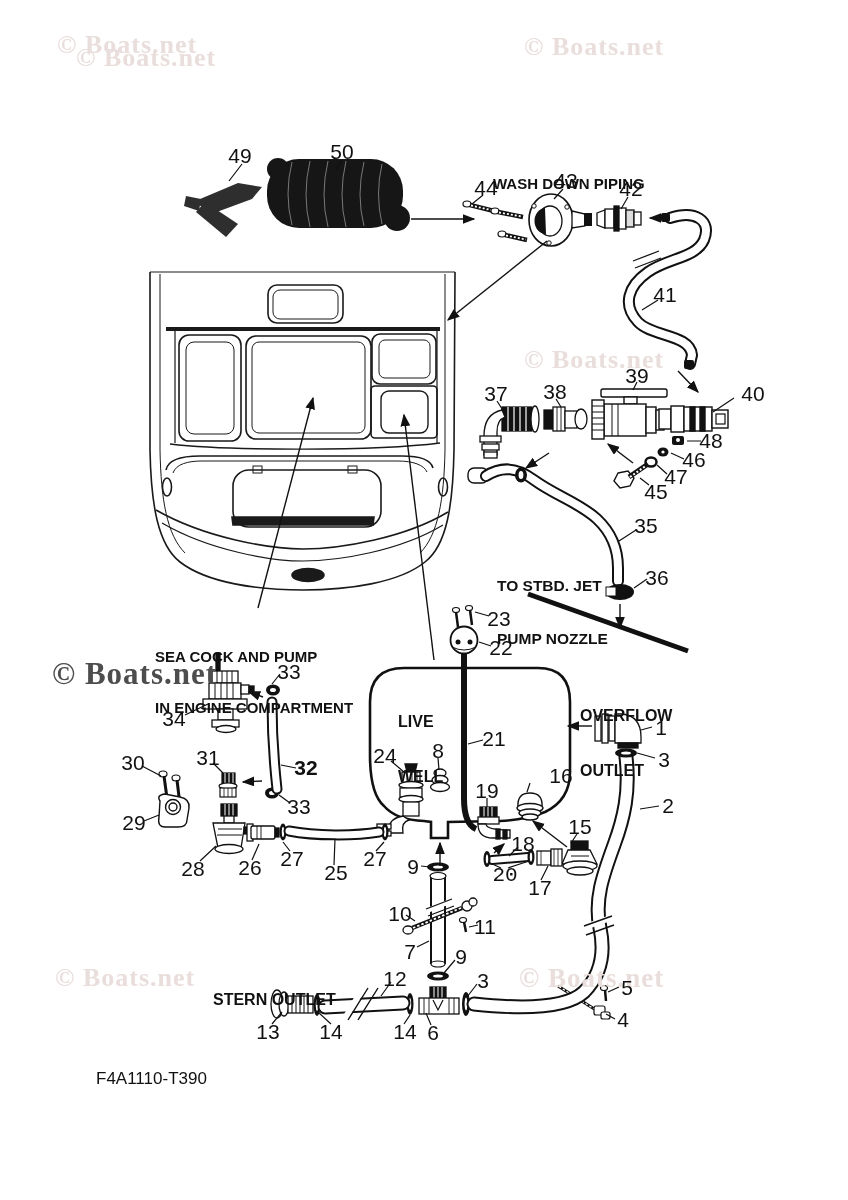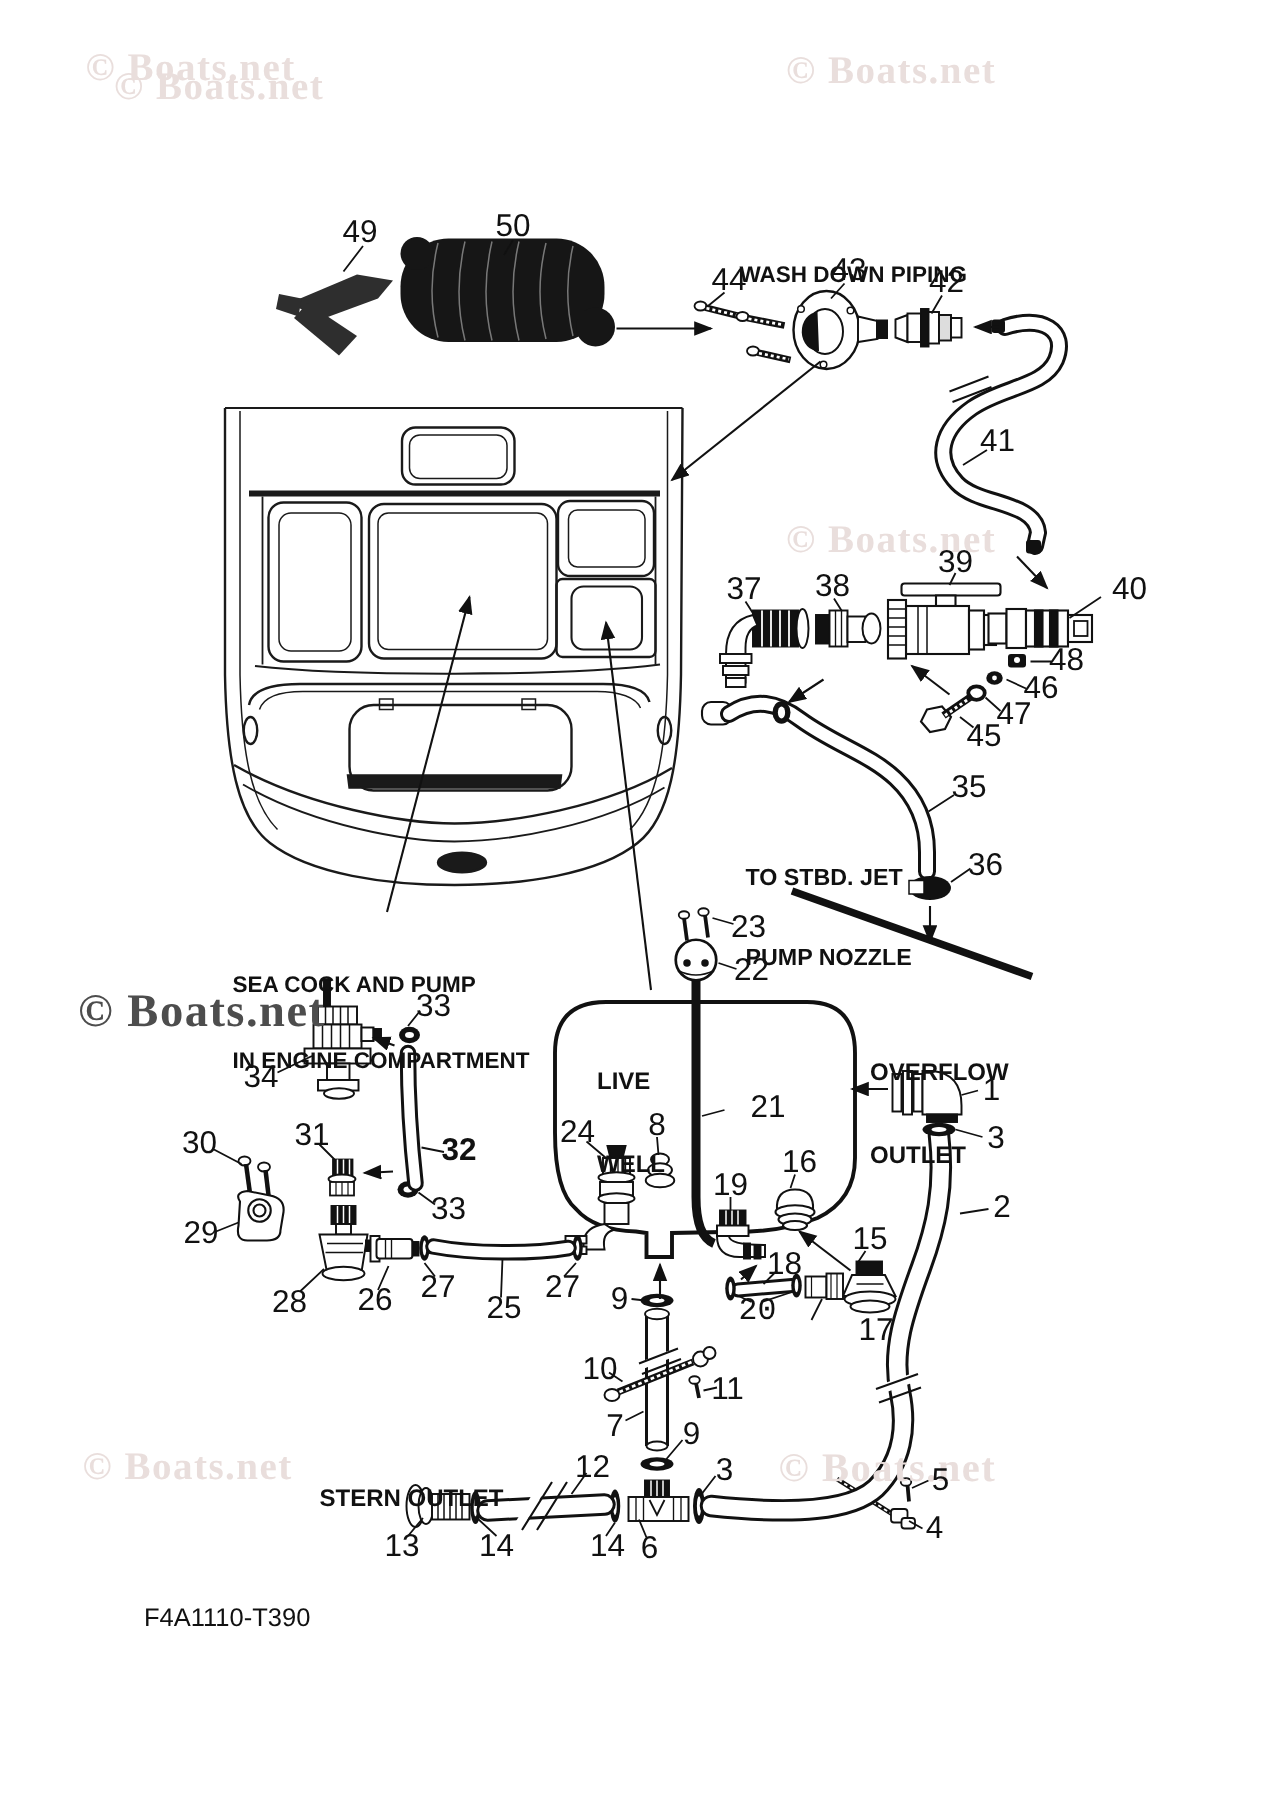--- a/index.html
+++ b/index.html
@@ -496,27 +496,27 @@
       <div class="callout" style="left: 208px; top: 757px;">31</div>
       <div class="callout" style="left: 133px; top: 762px;">30</div>
       <div class="callout" style="left: 134px; top: 822px;">29</div>
       <div class="callout" style="left: 193px; top: 868px;">28</div>
       <div class="callout" style="left: 250px; top: 867px;">26</div>
       <div class="callout" style="left: 292px; top: 858px;">27</div>
       <div class="callout" style="left: 336px; top: 872px;">25</div>
       <div class="callout" style="left: 375px; top: 858px;">27</div>
       <div class="callout" style="left: 385px; top: 755px;">24</div>
       <div class="callout" style="left: 438px; top: 750px;">8</div>
-      <div class="callout" style="left: 512px; top: 738px;">21</div>
+      <div class="callout" style="left: 494px; top: 738px;">21</div>
       <div class="callout" style="left: 487px; top: 790px;">19</div>
-      <div class="callout" style="left: 533px; top: 775px; text-align: right;">16</div>
+      <div class="callout" style="left: 561px; top: 775px; text-align: right;">16</div>
       <div class="callout" style="left: 580px; top: 826px;">15</div>
       <div class="callout" style="left: 523px; top: 843px;">18</div>
       <div class="callout" style="left: 505px; top: 875px; font-family: Liberation Mono, monospace;">20</div>
-      <div class="callout" style="left: 540px; top: 887px; margin-left: 44px;">17</div>
+      <div class="callout" style="left: 540px; top: 887px;">17</div>
       <div class="callout" style="left: 413px; top: 866px;">9</div>
       <div class="callout" style="left: 661px; top: 727px;">1</div>
       <div class="callout" style="left: 664px; top: 759px;">3</div>
       <div class="callout" style="left: 668px; top: 805px;">2</div>
       <div class="callout" style="left: 400px; top: 913px;">10</div>
       <div class="callout" style="left: 485px; top: 926px;">11</div>
       <div class="callout" style="left: 410px; top: 951px;">7</div>
       <div class="callout" style="left: 461px; top: 956px;">9</div>
       <div class="callout" style="left: 395px; top: 978px;">12</div>
       <div class="callout" style="left: 483px; top: 980px;">3</div>

